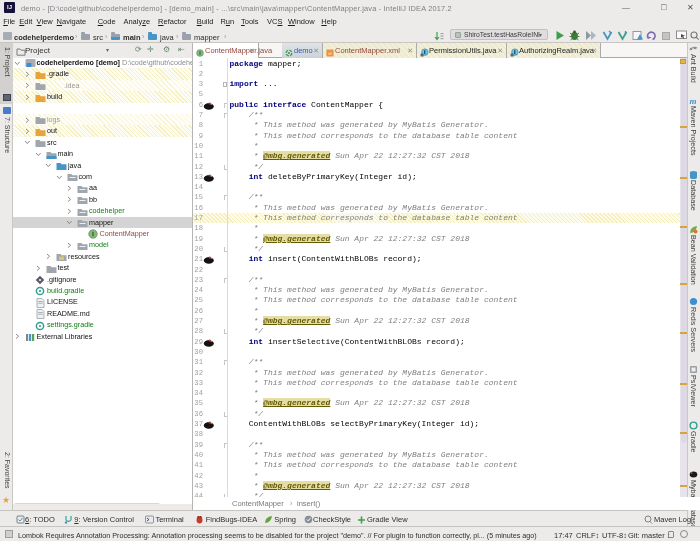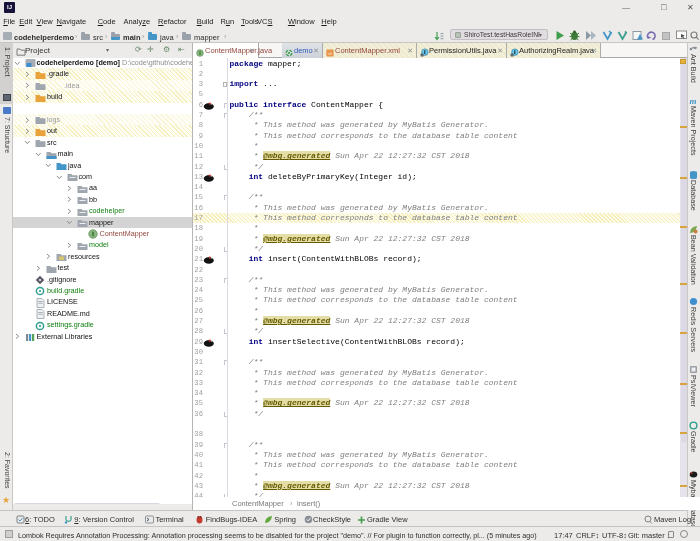--- a/index.html
+++ b/index.html
@@ -54,35 +54,36 @@
 #breadcrumbs{left:193px;top:497px;width:507px;height:13px;background:#fff;font-size:7.5px;color:#7a7a7a;}
 #bottombar{left:0;top:510px;width:687px;height:16px;background:#ECEBE9;border-top:1px solid #c6c4c0;}
 .bitem{position:absolute;top:3.5px;font-size:7.5px;color:#2e2e2e;white-space:nowrap;}
 #statusbar{left:0;top:526px;width:700px;height:19px;background:#ECEBE9;border-top:1px solid #c6c4c0;font-size:7.5px;color:#2e2e2e;}
 .sitem{position:absolute;top:3.5px;white-space:nowrap;}
 </style></head>
 <body>
 <div id="app">
 
 <div class="abs" id="title-logo">IJ</div>
+<div class="abs" id="title-text">demo - [D:\code\github\codehelperdemo] - [demo_main] - ...\src\main\java\mapper\ContentMapper.java - IntelliJ IDEA 2017.2</div>
 <div class="abs winbtn" style="left:622px;">—</div>
 <div class="abs winbtn" style="left:661px;top:3px;font-size:9px;">□</div>
 <div class="abs winbtn" style="left:687px;">✕</div>
 
 <span class="menu" style="left:3.2px;"><u>F</u>ile</span>
 <span class="menu" style="left:19.3px;"><u>E</u>dit</span>
 <span class="menu" style="left:36.6px;"><u>V</u>iew</span>
 <span class="menu" style="left:56.6px;"><u>N</u>avigate</span>
 <span class="menu" style="left:97.7px;"><u>C</u>ode</span>
 <span class="menu" style="left:123.4px;">Analy<u>z</u>e</span>
 <span class="menu" style="left:158.1px;"><u>R</u>efactor</span>
 <span class="menu" style="left:196.7px;"><u>B</u>uild</span>
 <span class="menu" style="left:220.4px;">R<u>u</u>n</span>
 <span class="menu" style="left:241.0px;"><u>T</u>ools</span>
-<span class="menu" style="left:257px;">VC<u>S</u></span>
+<span class="menu" style="left:267px;">VC<u>S</u></span>
 <span class="menu" style="left:287.9px;"><u>W</u>indow</span>
 <span class="menu" style="left:321.3px;"><u>H</u>elp</span>
 
 <div class="abs" id="navbar"></div>
 <div class="abs" style="left:3px;top:32px;width:9px;height:8px;background:#a7adb5;border-radius:1px;"></div>
 <div class="abs crumb" style="left:14px;font-weight:bold;">codehelperdemo</div>
 <div class="abs crumbsep" style="left:75px;">›</div>
 <div class="abs fold" style="left:81px;top:32px;">
       <span class="tabp" style="background:#9aa1ab;"></span>
       <span class="bodyp" style="background:#9aa1ab;width:9px;height:6px;"></span>
@@ -610,20 +611,30 @@
       </div>
 <div class="eline abs" style="top:340.40px;">
         <span class="lnum">35</span>
         <span class="code"><span class="cmt">     * </span><span class="cmt mbg">@mbg.generated</span><span class="cmt"> Sun Apr 22 12:27:32 CST 2018</span></span>
       </div>
 <div class="eline abs" style="top:350.70px;">
         <span class="lnum">36</span>
         <span class="fmarkend"></span>
         <span class="code"><span class="cmt">     */</span></span>
       </div>
+<div class="eline abs" style="top:361.00px;">
+        <span class="lnum">37</span>
+        <svg class="bird" width="12" height="8" viewBox="0 0 12 8">
+          <ellipse cx="5.8" cy="4.5" rx="5" ry="3.3" fill="#131313"></ellipse>
+          <path d="M1 3.5 q3 -3 6 -1.5 l-1.5 2z" fill="#131313"></path>
+          <circle cx="6.8" cy="1.6" r="1.1" fill="#c8342a"></circle>
+          <circle cx="8.2" cy="2.2" r="0.5" fill="#e8e0d8"></circle>
+        </svg>
+        <span class="code">    ContentWithBLOBs selectByPrimaryKey(Integer id);</span>
+      </div>
 <div class="eline abs" style="top:371.30px;">
         <span class="lnum">38</span>
       </div>
 <div class="eline abs" style="top:381.60px;">
         <span class="lnum">39</span>
         <span class="fmark"></span>
         <span class="code"><span class="cmt">    /**</span></span>
       </div>
 <div class="eline abs" style="top:391.90px;">
         <span class="lnum">40</span>

